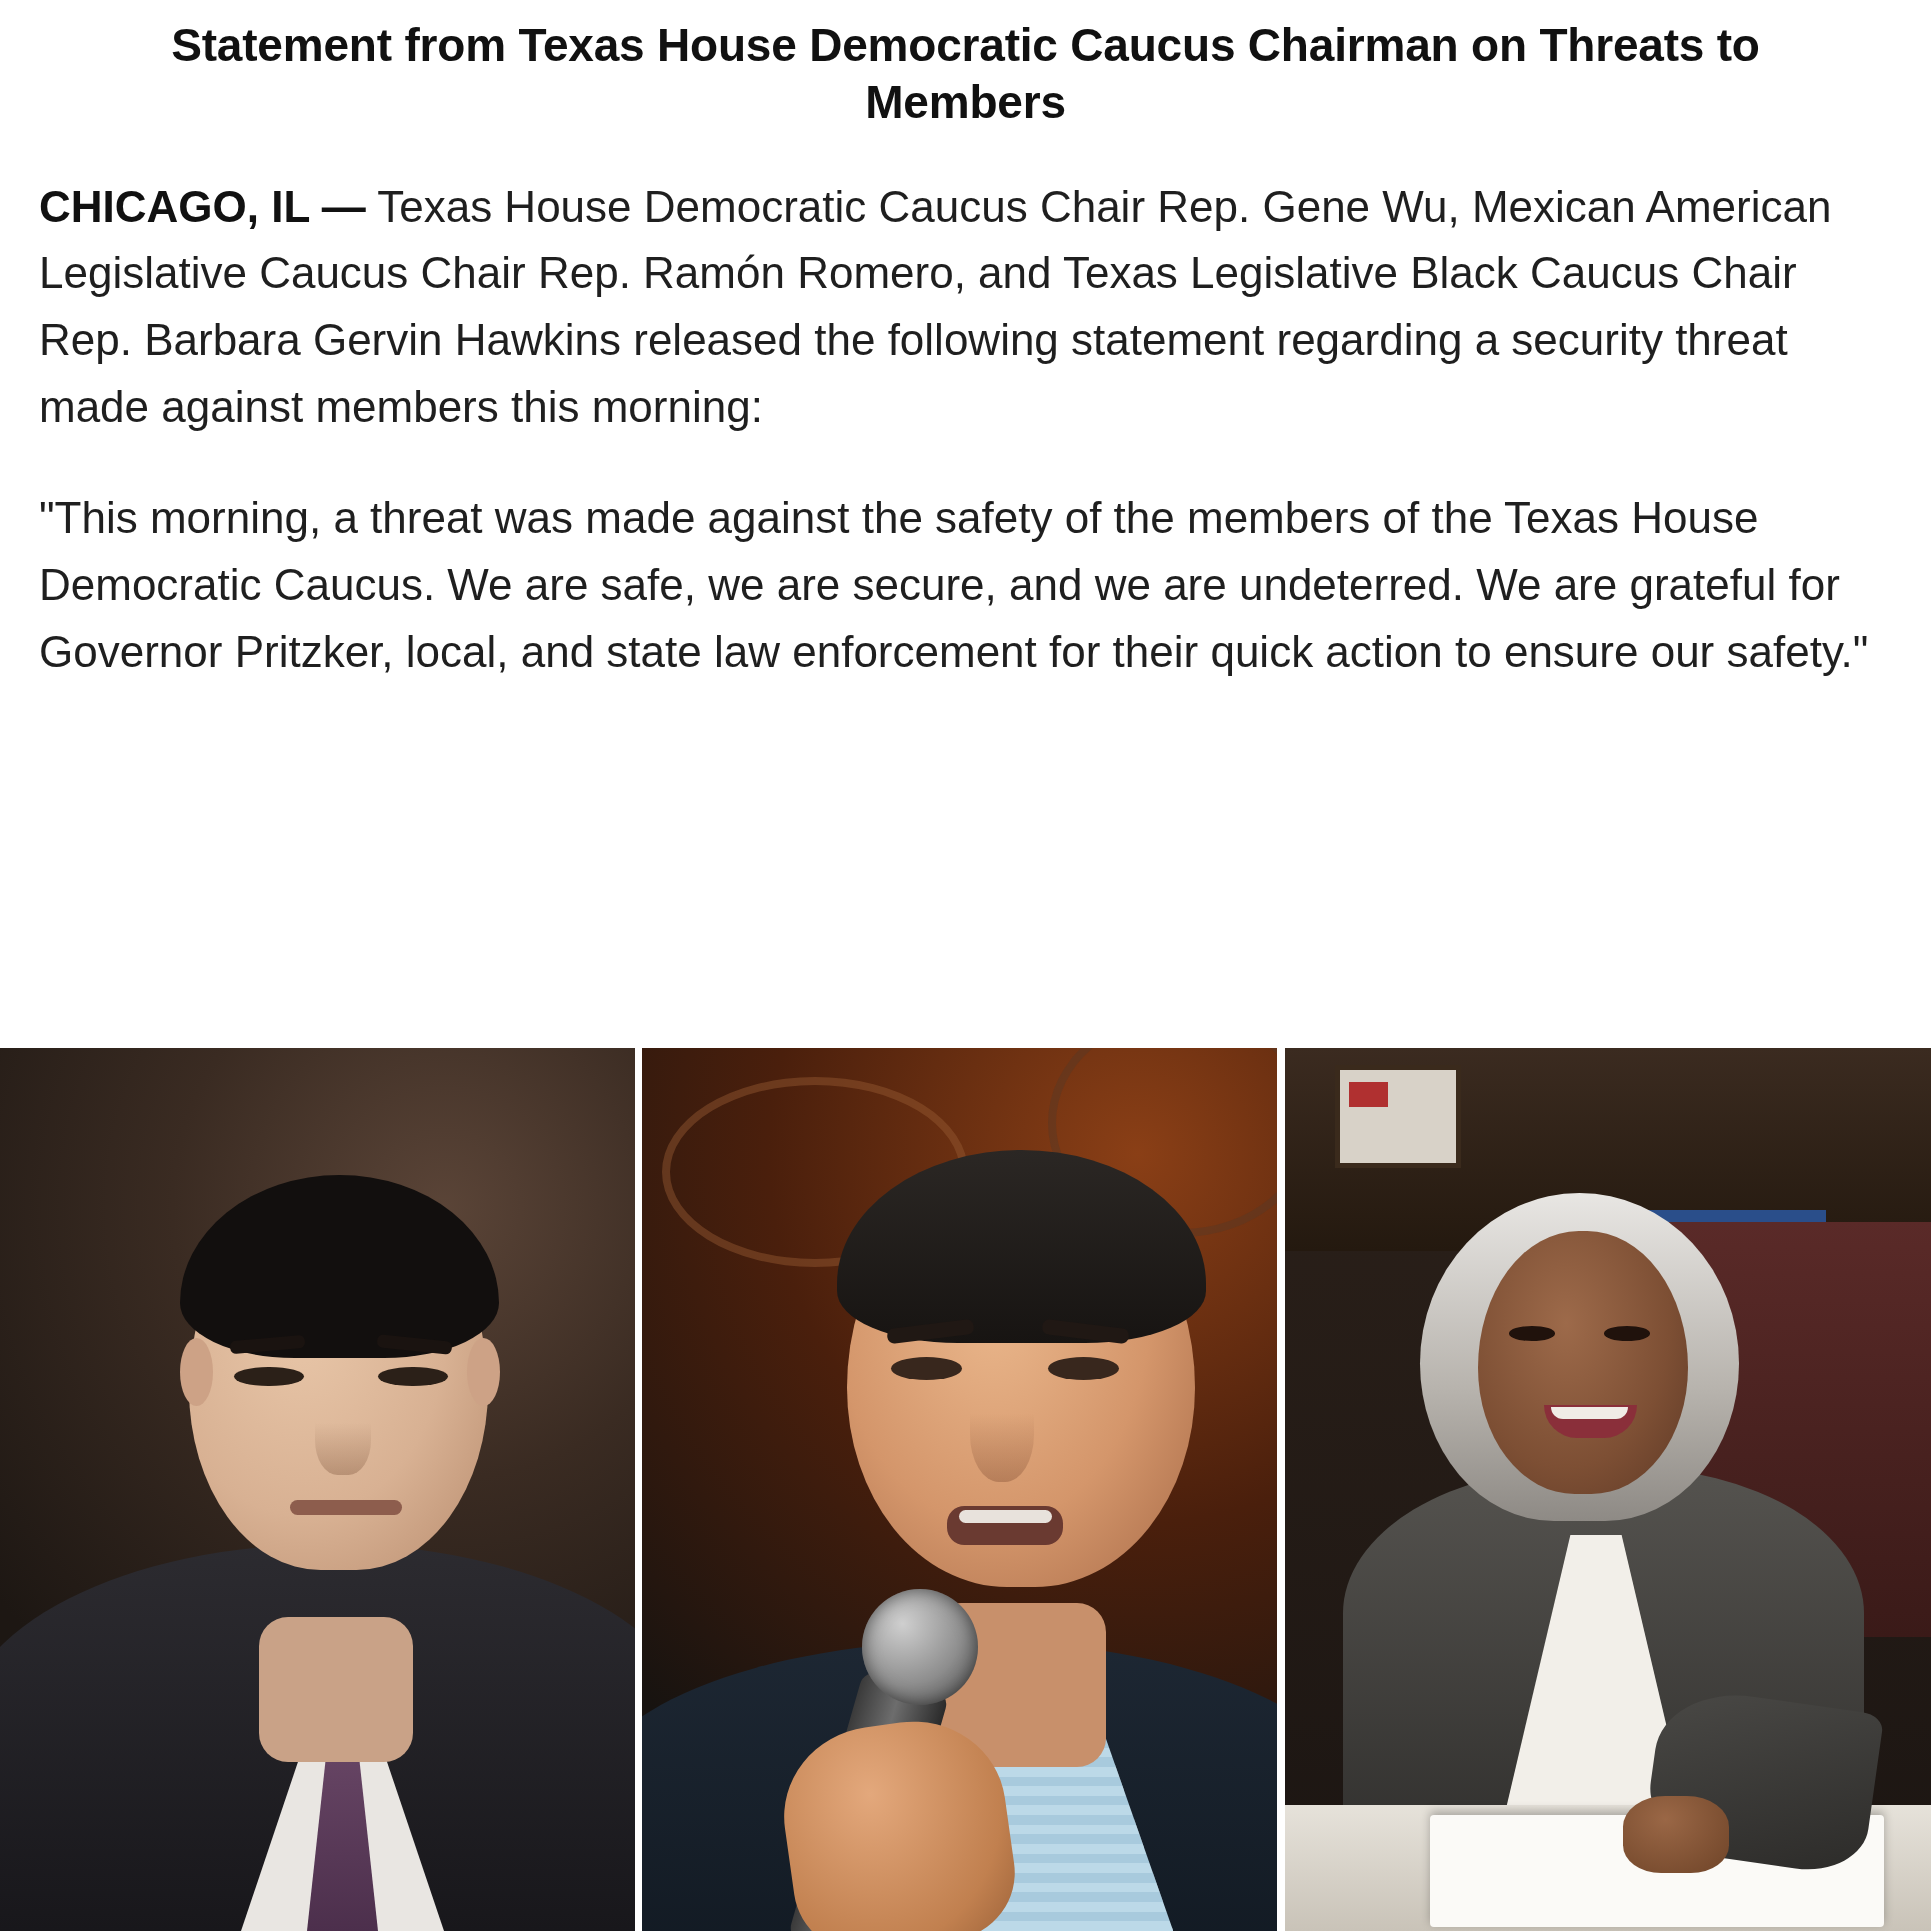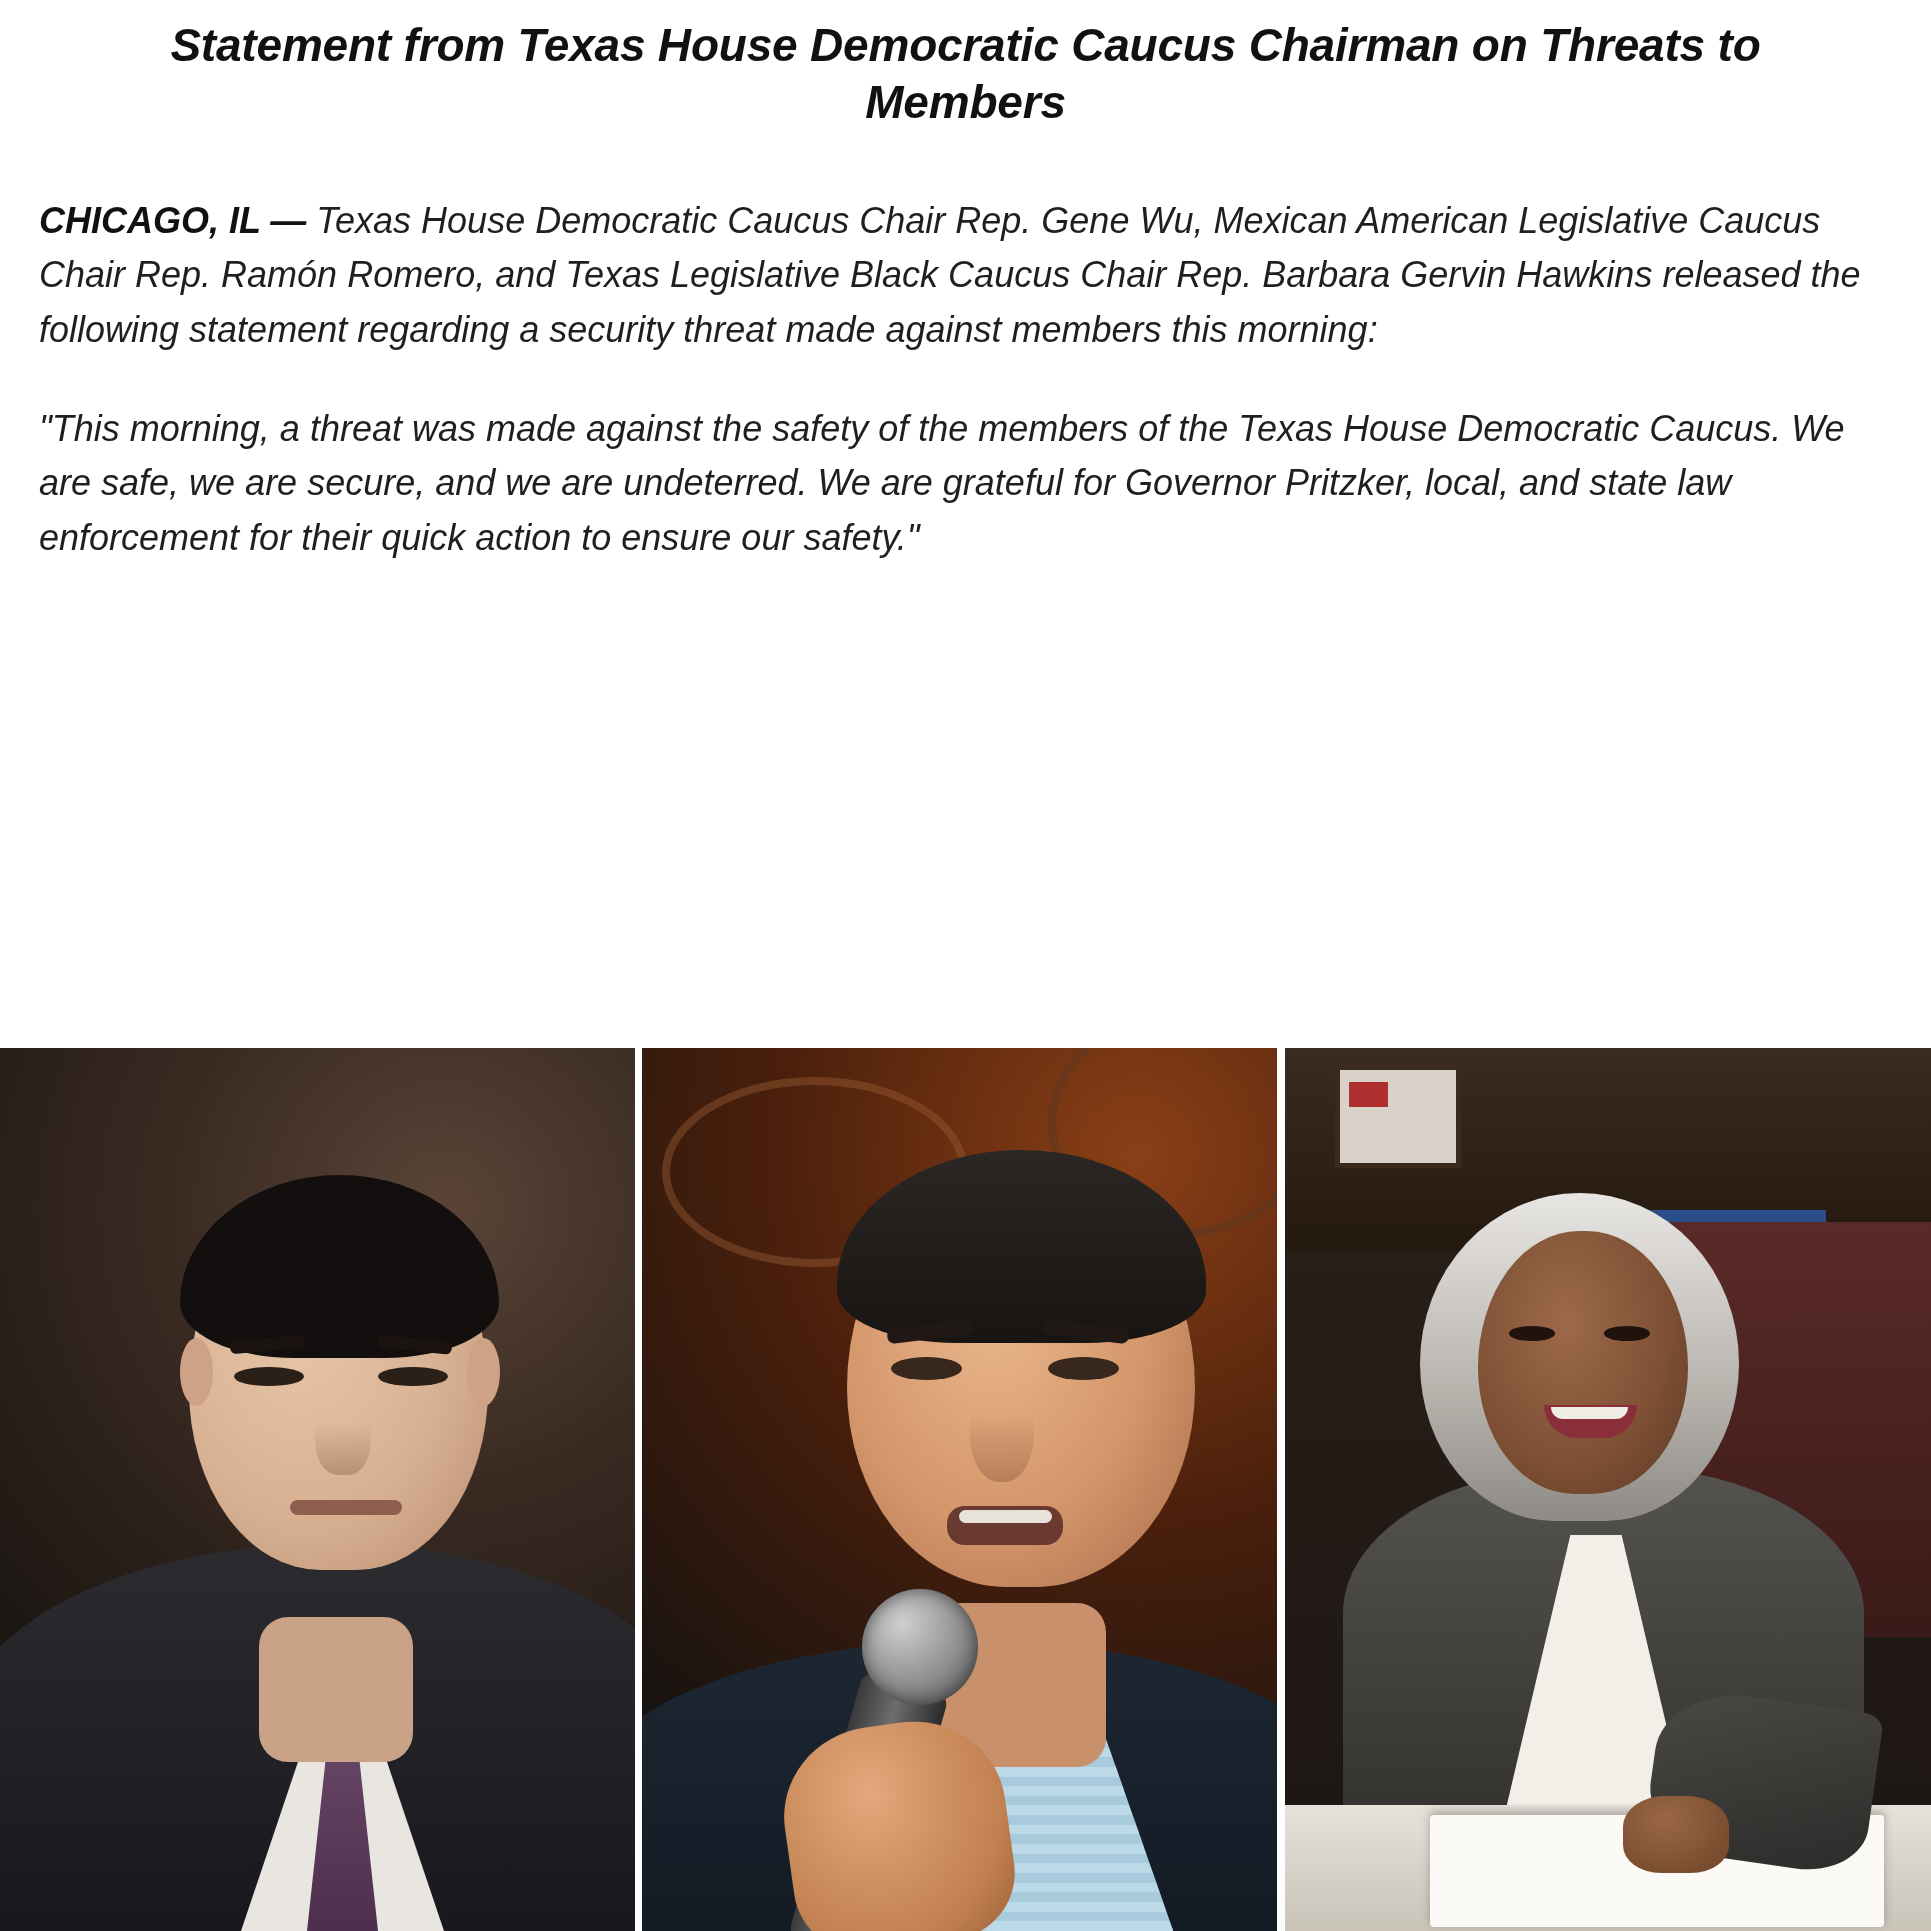--- a/index.html
+++ b/index.html
@@ -14,37 +14,36 @@
     color: #1a1a1a;
     overflow: hidden;
     position: relative;
   }
   .page {
     width: 1931px;
     height: 1426px;
     box-sizing: border-box;
     display: flex;
     flex-direction: column;
-    font-style: italic;
   }
   .content {
     padding: 17.4px 39px 0 39px;
   }
   .headline {
     font-size: 46px;
     font-weight: bold;
     line-height: 1.22;
     text-align: center;
     letter-spacing: -0.2px;
     color: #111111;
     margin: 0 29px;
   }
   .body-block {
-    margin-top: 64px;
-    font-size: 36px;
+    margin-top: 44px;
+    font-size: 44px;
     line-height: 1.52;
     color: #1f1f1f;
   }
   .para {
     margin: 0 0 44px 0;
   }
   .dateline {
     font-weight: bold;
     color: #111111;
   }

